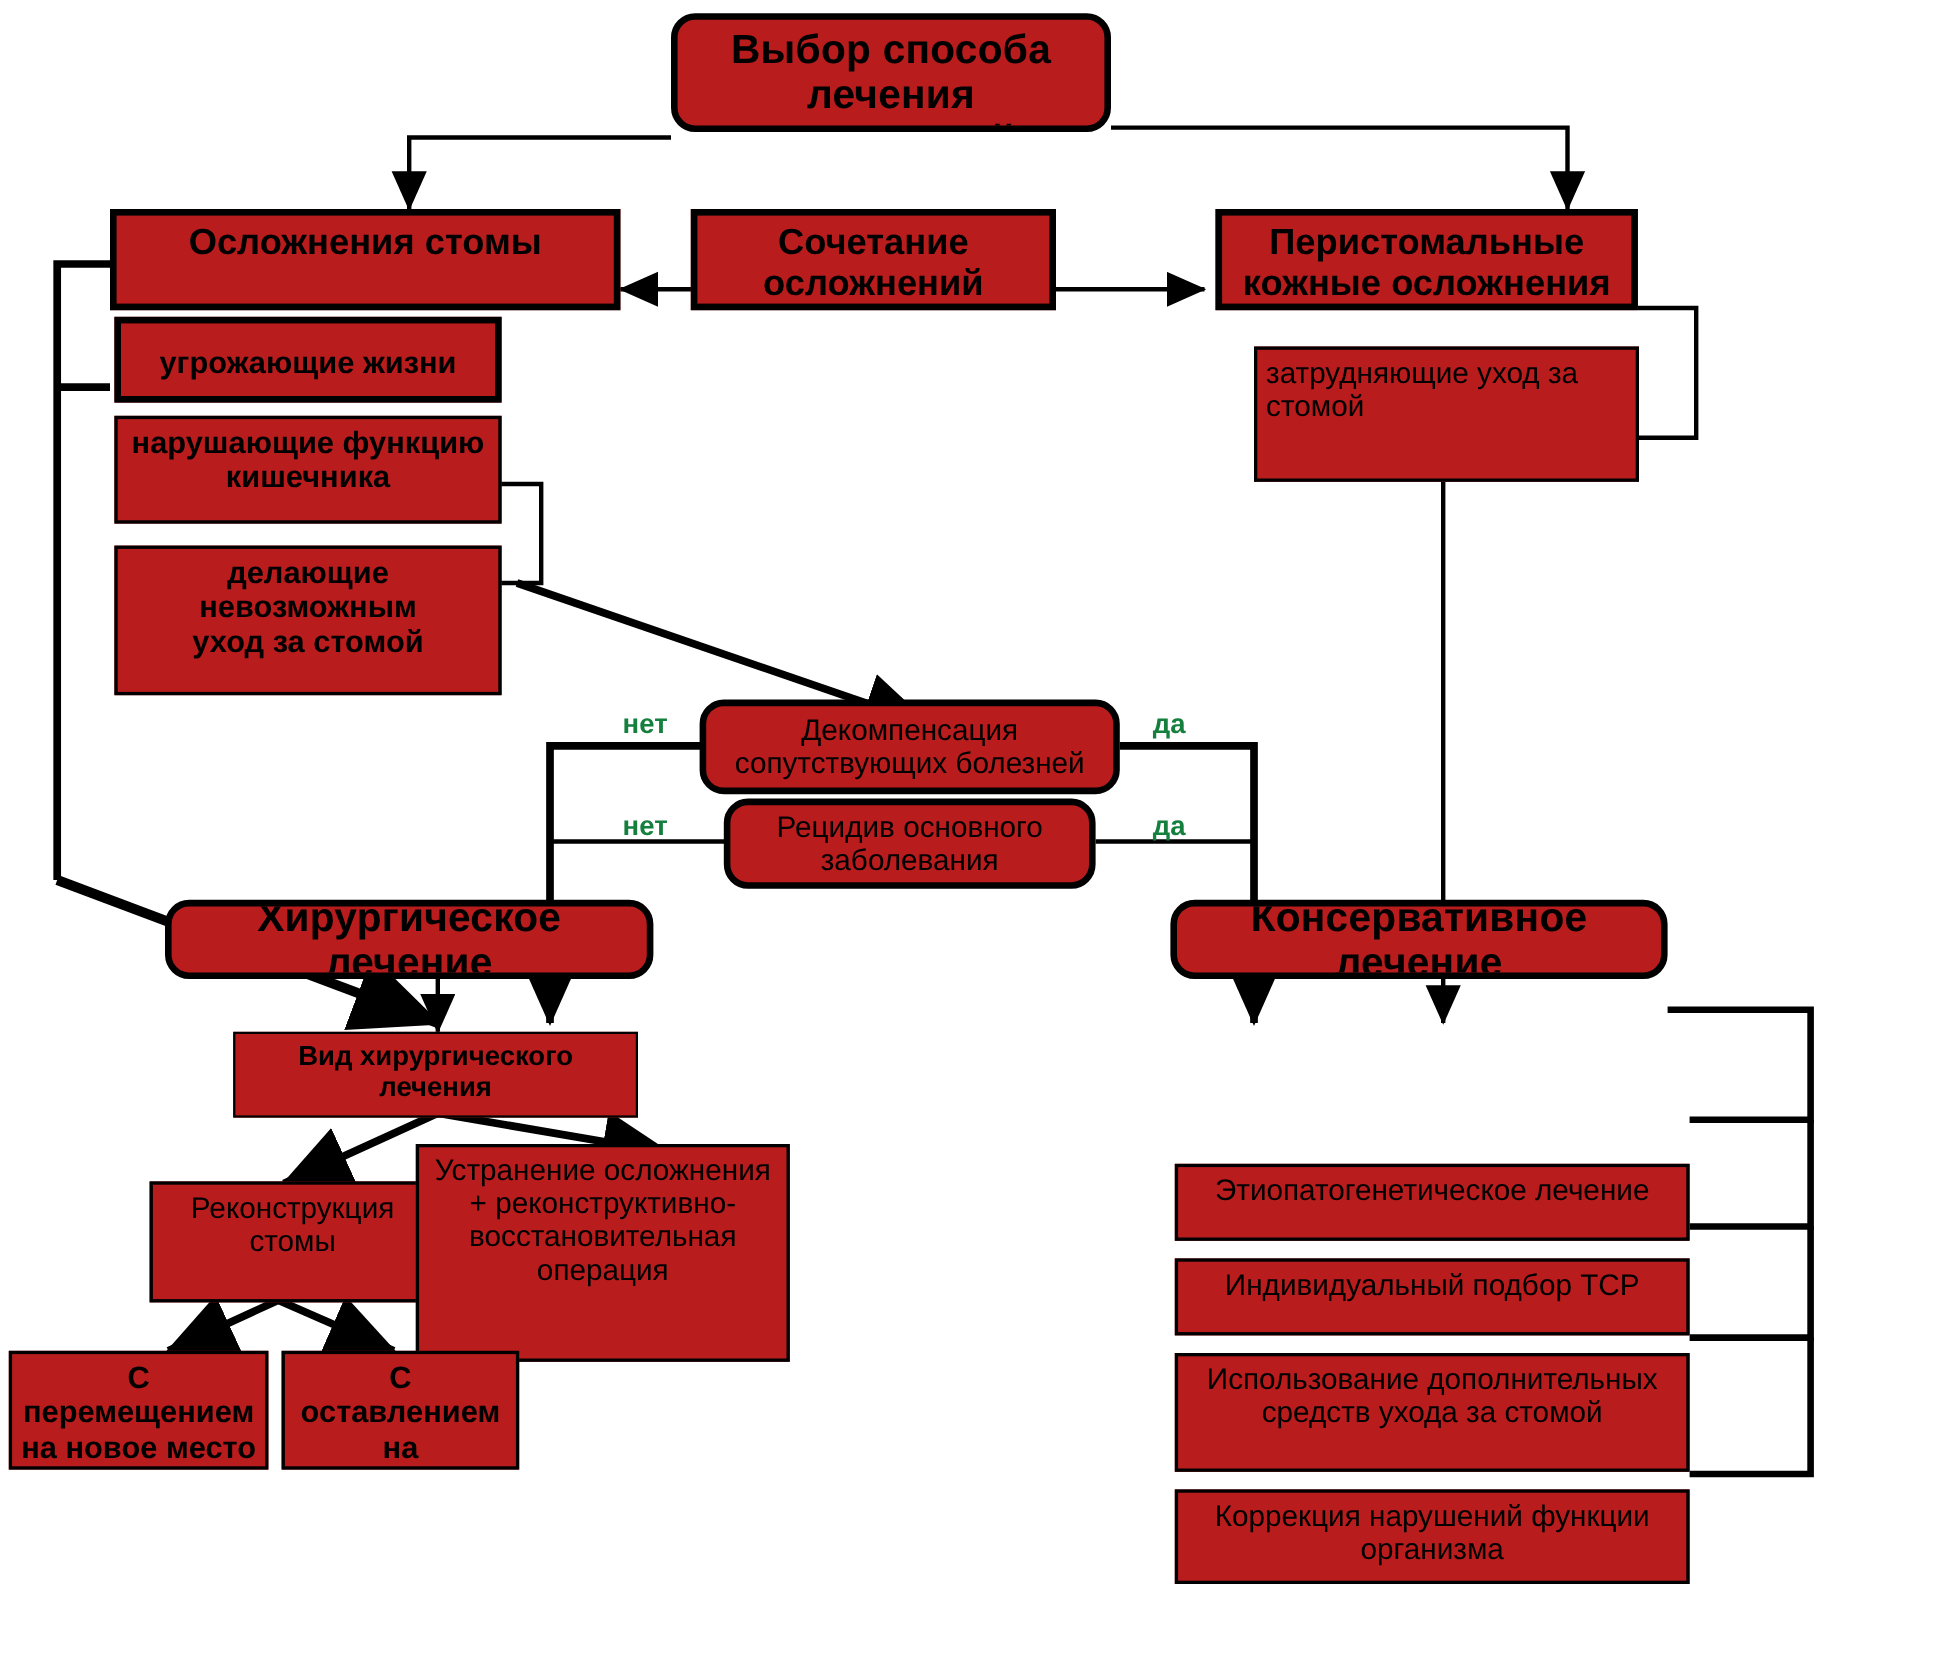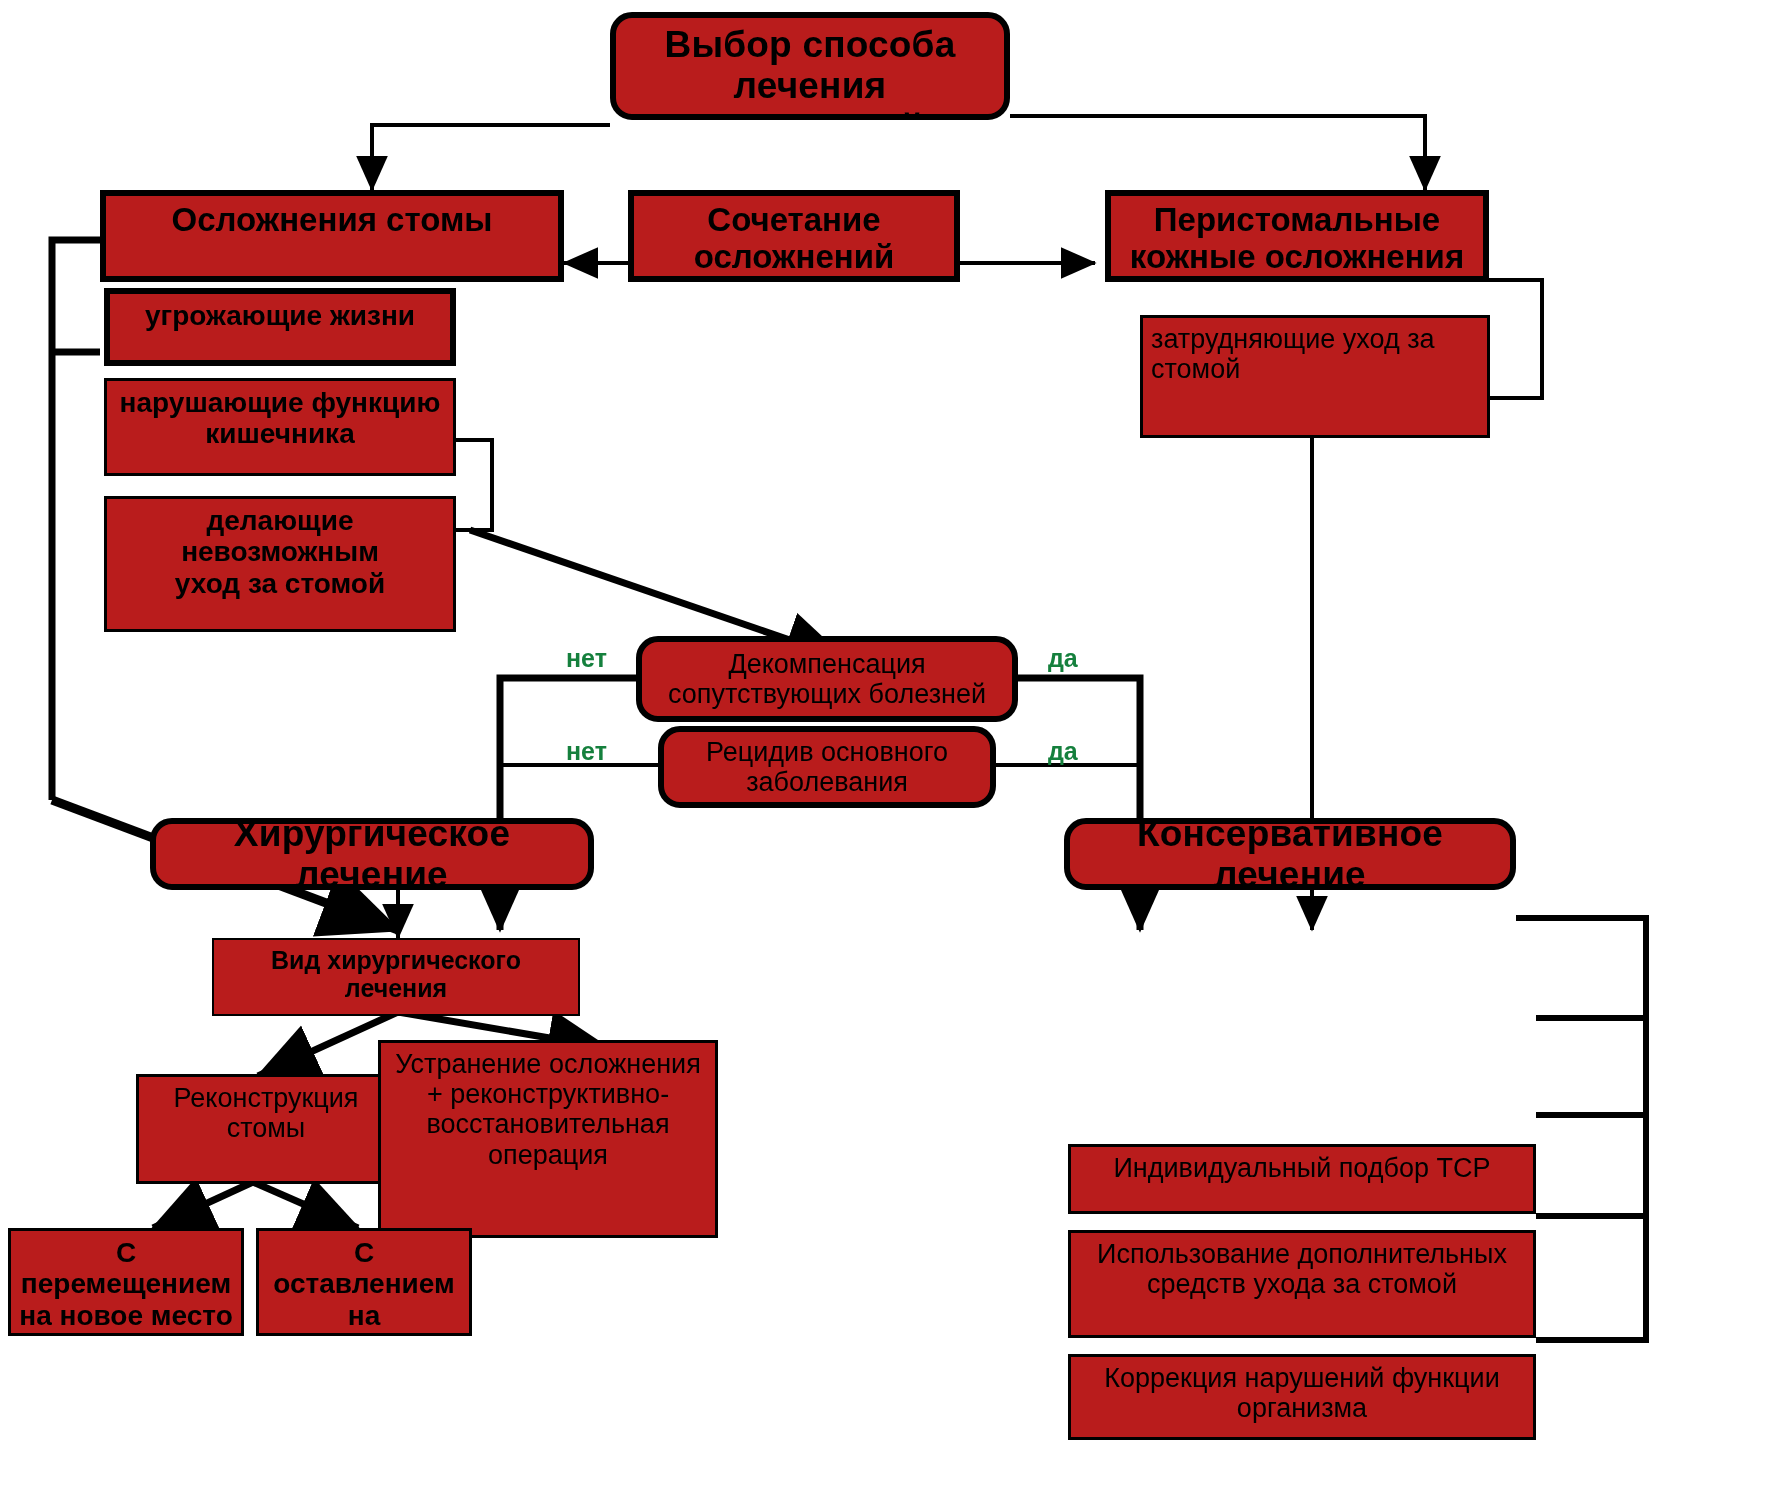--- a/index.html
+++ b/index.html
@@ -155,21 +155,21 @@
   <div class="node thick hdr" style="left:628px; top:190px; width:332px; height:92px;">
     <span class="txt" style="white-space:pre-line;">Сочетание
 осложнений</span>
   </div>
 
   <div class="node thick hdr" style="left:1105px; top:190px; width:384px; height:92px;">
     <span class="txt" style="white-space:pre-line;">Перистомальные
 кожные осложнения</span>
   </div>
 
-  <div class="node thick sub" style="left:104px; top:288px; width:352px; height:78px;">
+  <div class="node thick sub" style="left:104px; top:288px; width:352px; height:78px;align-items:center;">
     <span class="txt" style="white-space:pre-line;">угрожающие жизни</span>
   </div>
 
   <div class="node mid sub" style="left:104px; top:378px; width:352px; height:98px;">
     <span class="txt" style="white-space:pre-line;">нарушающие функцию
 кишечника</span>
   </div>
 
   <div class="node mid sub" style="left:104px; top:496px; width:352px; height:136px;">
     <span class="txt" style="white-space:pre-line;">делающие невозможным
@@ -224,20 +224,23 @@
   <div class="node mid sub" style="left:8px; top:1228px; width:236px; height:108px;">
     <span class="txt" style="white-space:pre-line;">С перемещением
 на новое место</span>
   </div>
 
   <div class="node mid sub" style="left:256px; top:1228px; width:216px; height:108px;">
     <span class="txt" style="white-space:pre-line;">С оставлением на
 прежнем месте</span>
   </div>
 
+  <div class="node mid plain" style="left:1068px; top:1058px; width:468px; height:70px;">
+    <span class="txt" style="white-space:pre-line;">Этиопатогенетическое лечение</span>
+  </div>
 
   <div class="node mid plain" style="left:1068px; top:1144px; width:468px; height:70px;">
     <span class="txt" style="white-space:pre-line;">Индивидуальный подбор ТСР</span>
   </div>
 
   <div class="node mid plain" style="left:1068px; top:1230px; width:468px; height:108px;">
     <span class="txt" style="white-space:pre-line;">Использование дополнительных
 средств ухода за стомой</span>
   </div>
 

